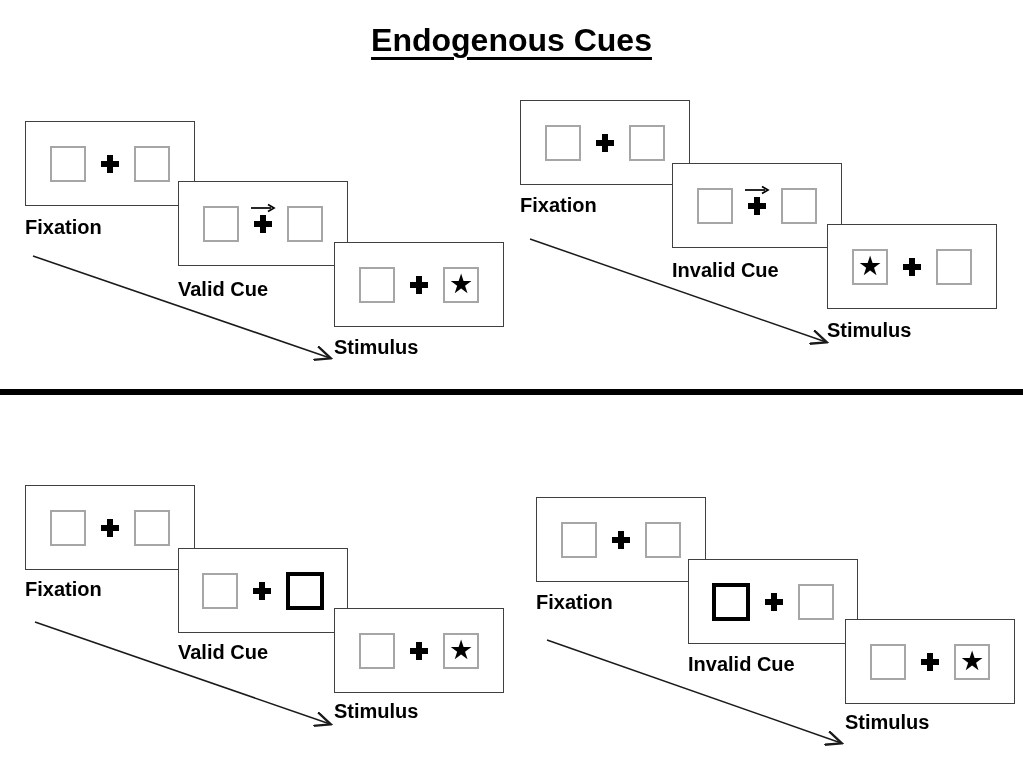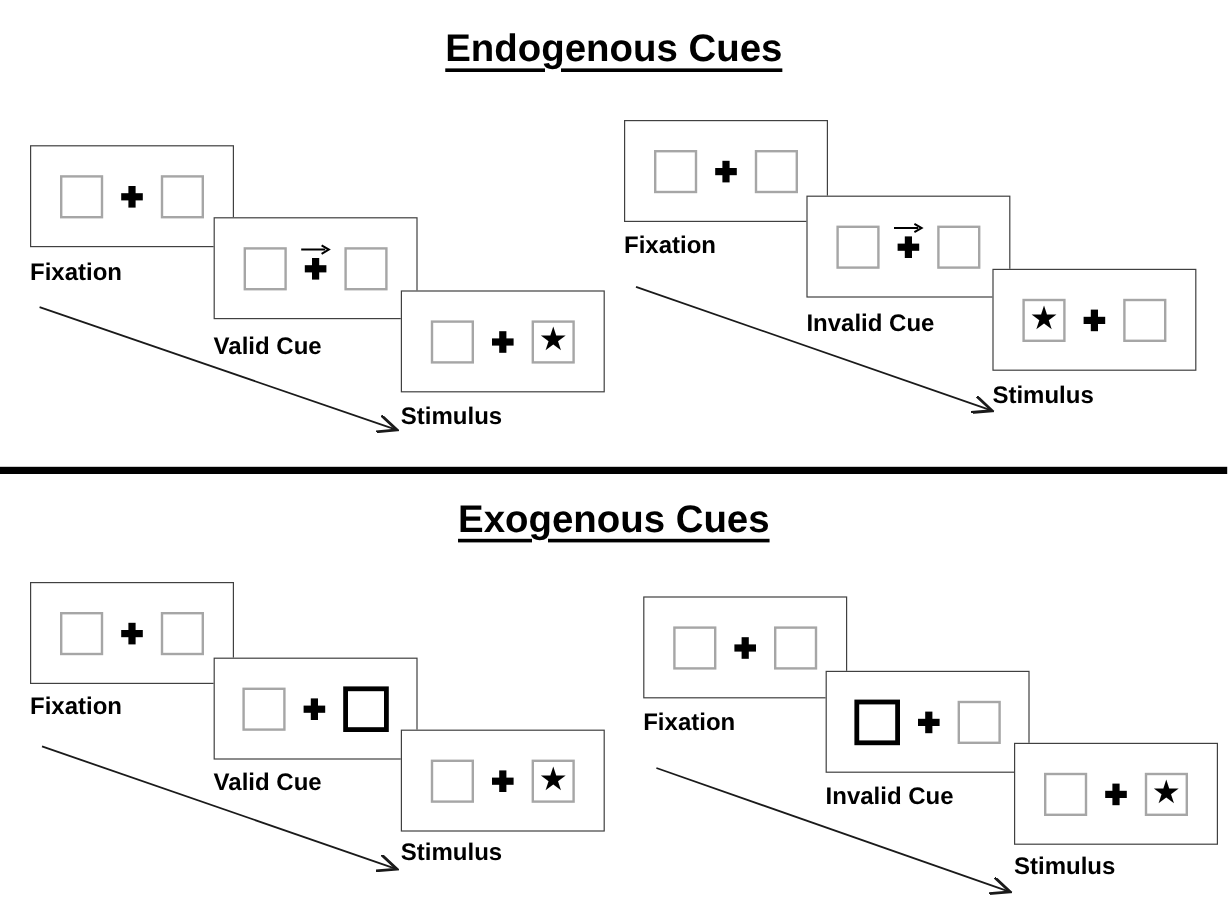--- a/index.html
+++ b/index.html
@@ -121,21 +121,20 @@
     </div>
     <div class="center-col">
         <div class="plus"></div>
       </div>
     <div class="sq"></div>
   </div>
   <div class="panel-label" style="left:827px; top:319px;">Stimulus</div>
 
   <div class="divider"></div>
 
-  <div class="section-title" style="top:414px;">Exogenous Cues</div>
 
   <div class="panel" style="left:25px; top:485px;">
     <div class="sq"></div>
     <div class="center-col">
         <div class="plus"></div>
       </div>
     <div class="sq"></div>
   </div>
   <div class="panel-label" style="left:25px; top:578px;">Fixation</div>
 

